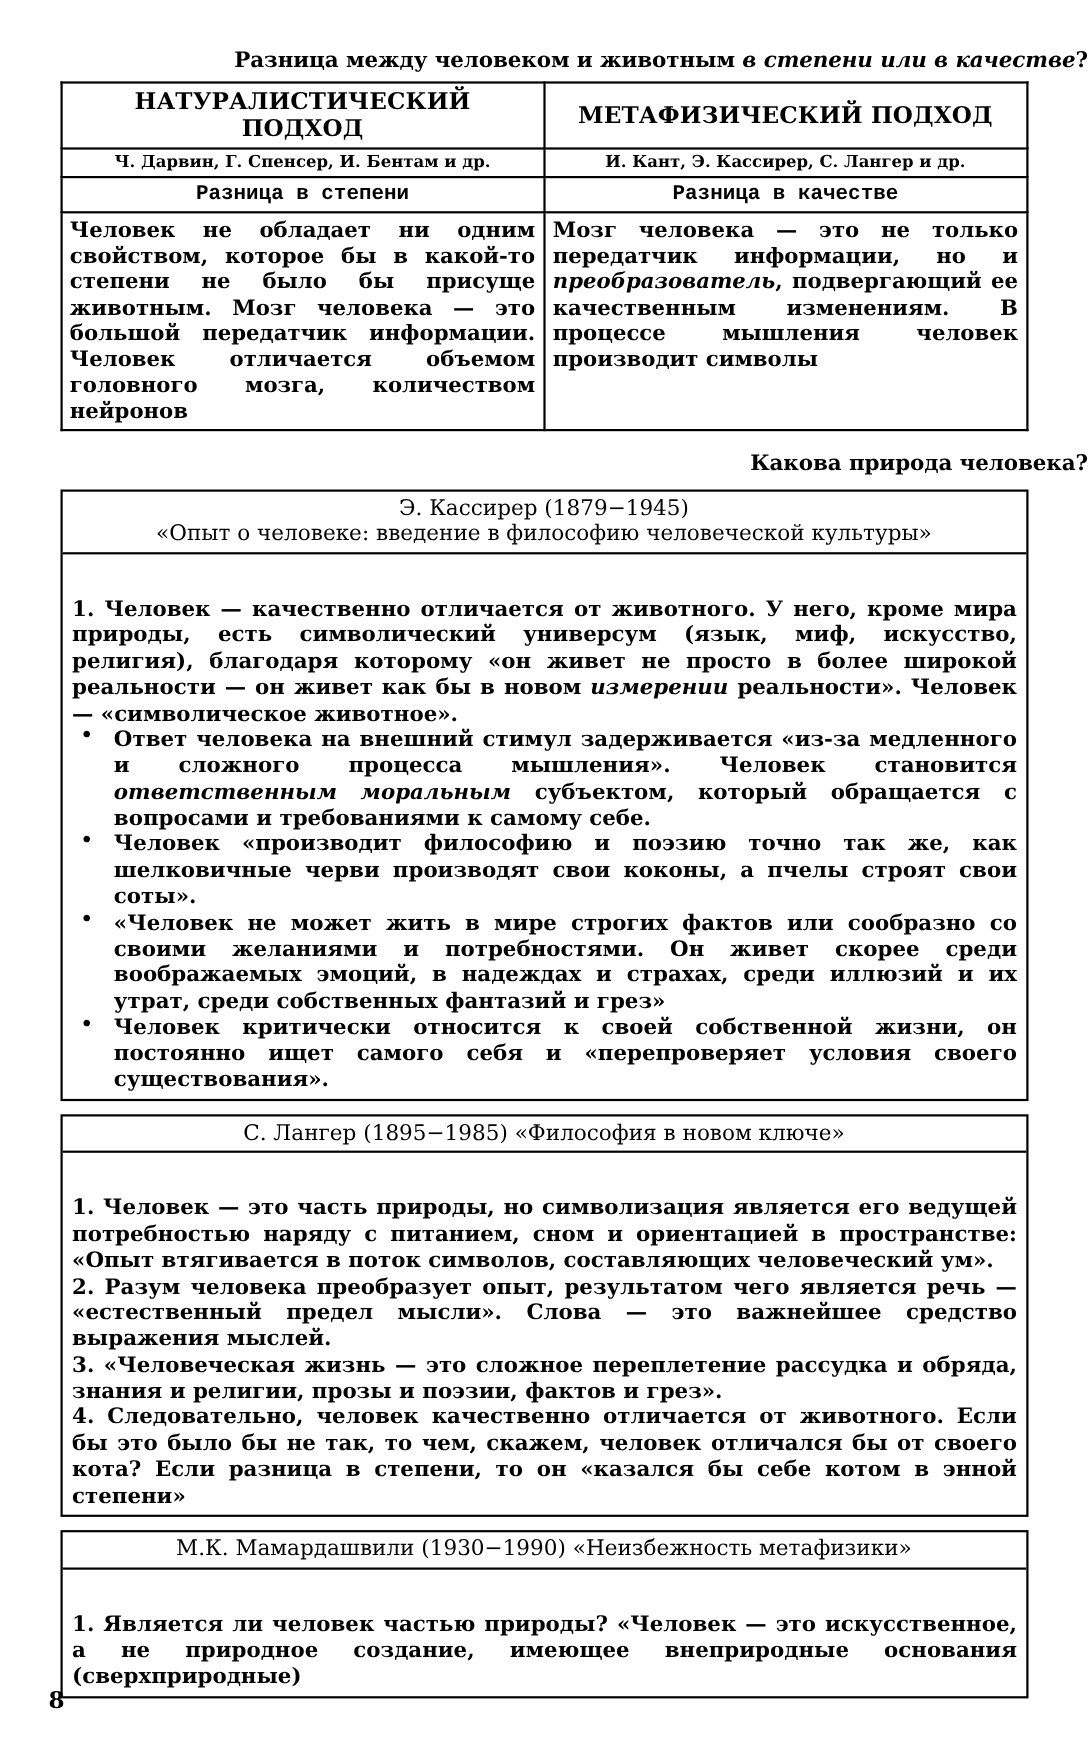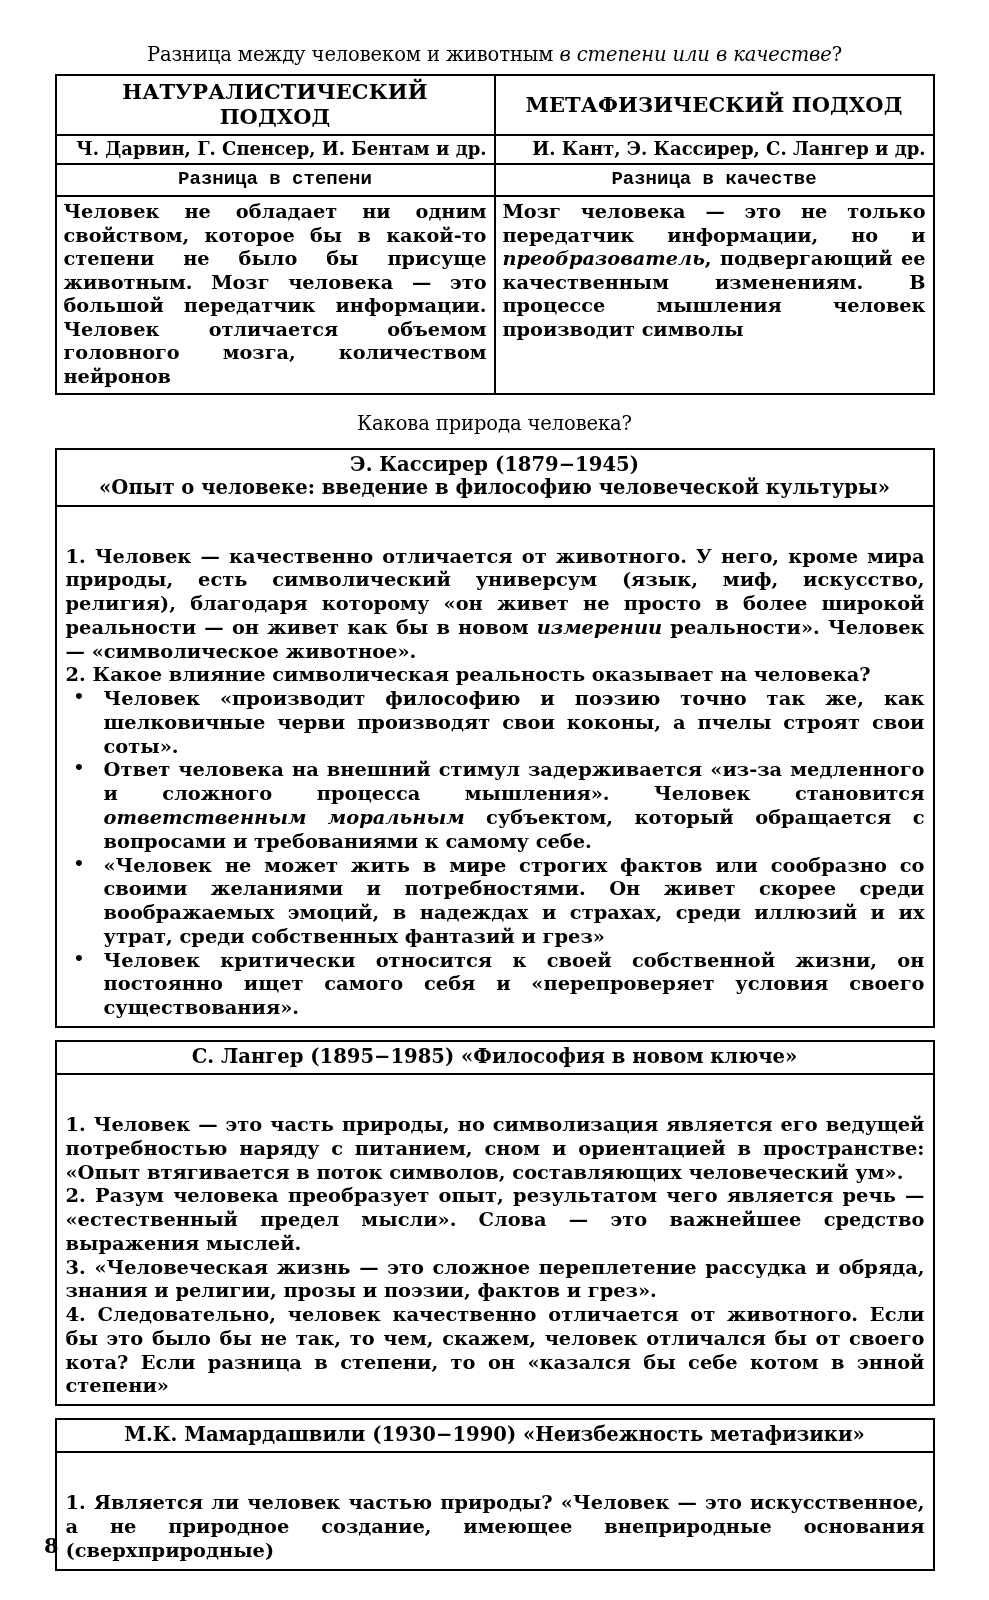--- a/index.html
+++ b/index.html
@@ -19,22 +19,22 @@
   .page {
     position: absolute;
     left: 0; top: 0;
     width: 989px;
     height: 1600px;
     box-sizing: border-box;
     padding: 0;
   }
   
   .section-question {
-    text-align: center;
-    font-weight: normal;
+    text-align: right;
+    font-weight: bold;
     font-size: 19.5px;
     letter-spacing: -0.1px;
     line-height: 1.1;
   }
   .section-question .ital {
     font-style: italic;
   }
 
   
   .tbl {
@@ -54,23 +54,23 @@
     font-weight: bold;
     vertical-align: middle;
   }
   .hdr-big {
     font-size: 21px;
     letter-spacing: 0.1px;
     padding-top: 4px;
     padding-bottom: 5px;
   }
   .row-names td {
-    font-size: 18px;
-    font-weight: bold;
-    text-align: right;
+    font-size: 15px;
+    font-weight: bold;
+    text-align: center;
     padding: 2px 7px 4px 7px;
   }
   .row-sub td {
     font-size: 19px;
     font-family: Liberation Mono, monospace;
   }
   .bodycell {
     font-size: 19.3px;
     line-height: 1.215;
     text-align: justify;
@@ -82,21 +82,21 @@
   
   .box {
     width: 880px;
     margin: 0 auto;
     border: 2.4px solid #000;
     box-sizing: border-box;
   }
   .box-title {
     border-bottom: 2.4px solid #000;
     text-align: center;
-    font-weight: bold;
+    font-weight: normal;
     font-size: 19.6px;
     line-height: 1.18;
     padding: 3px 6px 5px 6px;
   }
   .box-title .l2 { display: block; }
   .box-body {
     padding: 2px 8px 6px 9px;
     font-size: 19.4px;
     line-height: 1.225;
     font-weight: bold;
@@ -185,24 +185,23 @@
 
   <div class="sp14"></div>
 
   <div class="box">
     <div class="box-title">
       <span class="l2">Э. Кассирер (1879−1945)</span>
       <span class="l2">«Опыт о человеке: введение в философию человеческой культуры»</span>
     </div>
     <div class="box-body">
       <p><span>1. Человек — качественно отличается от животного. У него, кроме мира природы, есть символический универсум (язык, миф, искусство, религия), благодаря которому «он живет не просто в более широкой реальности — он живет как бы в новом </span><span class="ital">измерении</span><span> реальности». Человек — «символическое животное».</span></p>
-      <p>2. Какое влияние символическая реальность оказывает на человека?</p>
       <ul class="bul">
+        <li><span>Ответ человека на внешний стимул задерживается «из-за медленного и сложного процесса мышления». Человек становится </span><span class="ital">ответственным моральным</span><span> субъектом, который обращается с вопросами и требованиями к самому себе.</span></li>
         <li><span>Человек «производит философию и поэзию точно так же, как шелковичные черви производят свои коконы, а пчелы строят свои соты».</span></li>
-        <li><span>Ответ человека на внешний стимул задерживается «из-за медленного и сложного процесса мышления». Человек становится </span><span class="ital">ответственным моральным</span><span> субъектом, который обращается с вопросами и требованиями к самому себе.</span></li>
         <li><span>«Человек не может жить в мире строгих фактов или сообразно со своими желаниями и потребностями. Он живет скорее среди воображаемых эмоций, в надеждах и страхах, среди иллюзий и их утрат, среди собственных фантазий и грез»</span></li>
         <li><span>Человек критически относится к своей собственной жизни, он постоянно ищет самого себя и «перепроверяет условия своего существования».</span></li>
       </ul>
     </div>
   </div>
 
   <div class="sp12"></div>
 
   <div class="box">
     <div class="box-title">С. Лангер (1895−1985) «Философия в новом ключе»</div>

